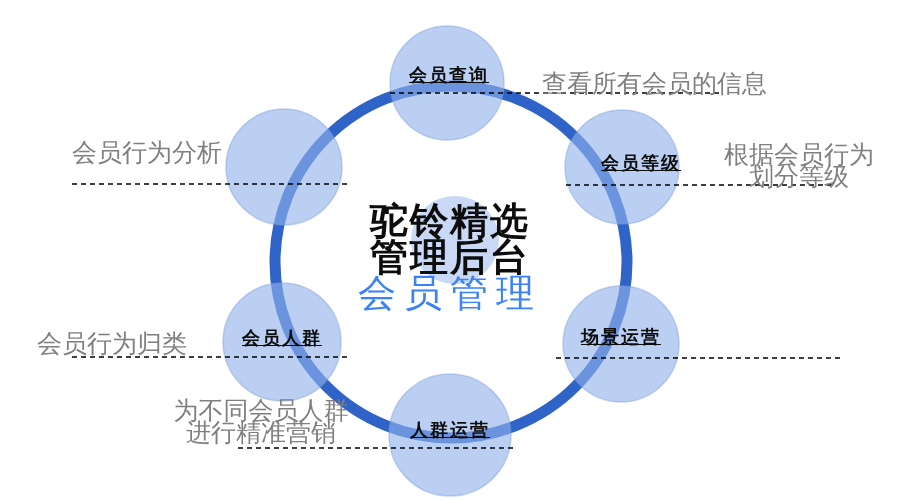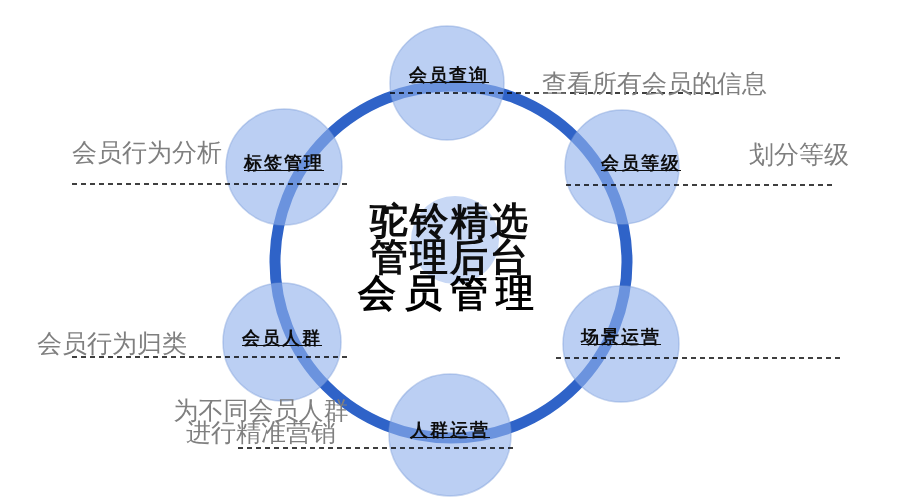--- a/index.html
+++ b/index.html
@@ -32,21 +32,21 @@
   .pos-a3 { left:261px; top:399px; }
   .pos-a4 { left:37px;  top:332px;text-align:right; }
   .pos-a5 { left:37px;  top:141px;margin-left:35px; }
 
   .center-title {
     position:absolute; left:450px; top:203px; transform:translateX(-50%);
     text-align:center; font-size:38px; line-height:36px; font-weight:700;
     letter-spacing:2px; color:#0d0d0d; white-space:nowrap;
   }
   .center-title .line3 {
-    font-weight:700; letter-spacing:8px; color:#000000;
+    font-weight:400; letter-spacing:8px; color:#3b82f6;
   }
 </style>
 </head>
 <body>
 
 <div class="stage">
 
   <svg width="900" height="500" viewBox="0 0 900 500">
 
     <circle cx="451" cy="262" r="176" fill="none" stroke="#2f63c8" stroke-width="11"></circle>
@@ -72,26 +72,26 @@
     <div>驼铃精选</div>
     <div>管理后台</div>
     <div class="line3">会员管理</div>
   </div>
 
   <div class="node-label pos-n0">会员查询</div>
   <div class="node-label pos-n1">会员等级</div>
   <div class="node-label pos-n2">场景运营</div>
   <div class="node-label pos-n3">人群运营</div>
   <div class="node-label pos-n4">会员人群</div>
-  <div class="node-label pos-n5">标签管理</div>
 
   <div class="annotation pos-a0">
     <div>查看所有会员的信息</div>
   </div>
   <div class="annotation centered pos-a1">
+    <div>根据会员行为</div>
     <div>划分等级</div>
   </div>
   <div class="annotation centered pos-a3">
     <div>为不同会员人群</div>
     <div>进行精准营销</div>
   </div>
   <div class="annotation pos-a4">
     <div>会员行为归类</div>
   </div>
   <div class="annotation pos-a5">

